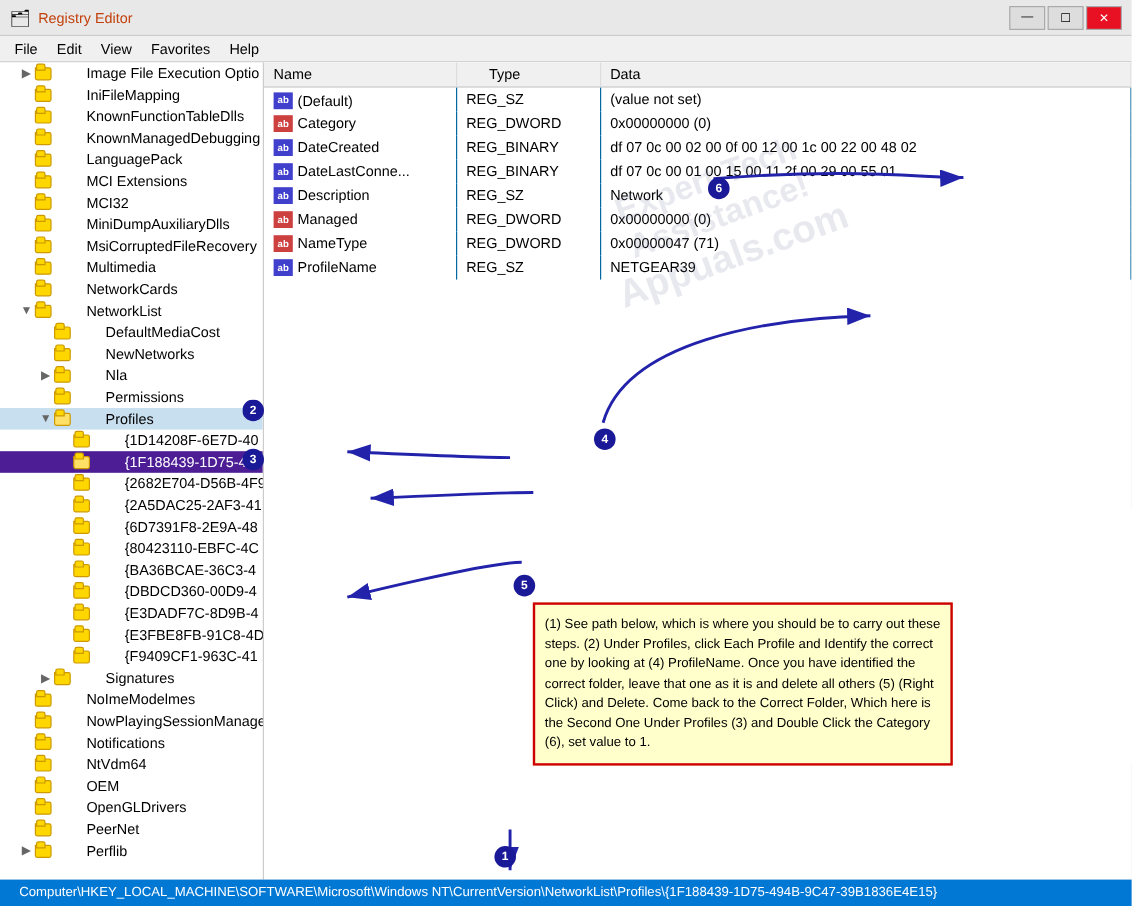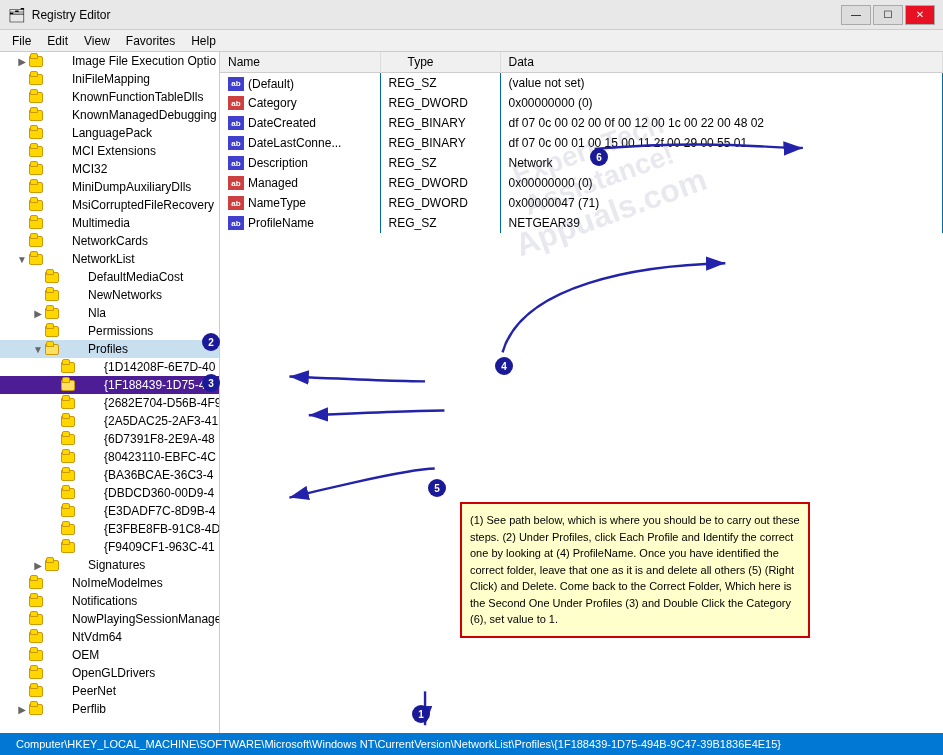--- a/index.html
+++ b/index.html
@@ -8,21 +8,21 @@
     
     .title-bar {
       height: 30px;
       background: #e8e8e8;
       display: flex;
       align-items: center;
       padding: 0 8px;
       border-bottom: 1px solid #ccc;
       gap: 6px;
     }
-    .title-bar-text { font-size: 12px; color: #000000; }
+    .title-bar-text { font-size: 12px; color: #c2410c; }
     .title-bar-controls { margin-left: auto; display: flex; gap: 2px; }
     .title-btn { width: 30px; height: 20px; background: #ddd; border: 1px solid #aaa; cursor: pointer; display: flex; align-items: center; justify-content: center; font-size: 10px; }
 
     
     .menu-bar {
       height: 22px;
       background: #f0f0f0;
       display: flex;
       align-items: center;
       padding: 0 4px;
@@ -463,28 +463,28 @@
       <span class="tree-icon">
           <div class="folder-icon"></div>
         </span>
       <span class="tree-label">NoImeModelmes</span>
     </div>
     <div class="tree-item indent-1">
       <span class="tree-toggle"></span>
       <span class="tree-icon">
           <div class="folder-icon"></div>
         </span>
+      <span class="tree-label">NowPlayingSessionManage</span>
+    </div>
+    <div class="tree-item indent-1">
+      <span class="tree-toggle"></span>
+      <span class="tree-icon">
+          <div class="folder-icon"></div>
+        </span>
       <span class="tree-label">Notifications</span>
-    </div>
-    <div class="tree-item indent-1">
-      <span class="tree-toggle"></span>
-      <span class="tree-icon">
-          <div class="folder-icon"></div>
-        </span>
-      <span class="tree-label">NowPlayingSessionManage</span>
     </div>
     <div class="tree-item indent-1">
       <span class="tree-toggle"></span>
       <span class="tree-icon">
           <div class="folder-icon"></div>
         </span>
       <span class="tree-label">NtVdm64</span>
     </div>
     <div class="tree-item indent-1">
       <span class="tree-toggle"></span>
@@ -596,21 +596,21 @@
     </svg>
 
     <div class="badge" style="top:96px; left:370px;">6</div>
 
     <div class="badge" style="top:305px; left:275px;">4</div>
 
     <div class="badge" style="top:427px; left:208px;">5</div>
 
     <div class="badge" style="top:653px; left:192px;">1</div>
 
-    <div class="annotation-box" style="top:450px; left:240px;">
+    <div class="annotation-box" style="top:450px; left:224px;">
       <span>(1) See path below, which is where you should be to carry out these steps. (2) Under Profiles, click Each Profile and Identify the correct one by looking at (4) ProfileName. Once you have identified the correct folder, leave that one as it is and delete all others (5) (Right Click) and Delete. Come back to the Correct Folder, Which here is the Second One Under Profiles (3) and Double Click the Category (6), set value to 1.</span>
     </div>
   </div>
 </div>
 
 <div class="badge" style="position:fixed; top:333px; left:202px;">2</div>
 <div class="badge" style="position:fixed; top:374px; left:202px;">3</div>
 
 <div class="status-bar">
   <span>Computer\HKEY_LOCAL_MACHINE\SOFTWARE\Microsoft\Windows NT\CurrentVersion\NetworkList\Profiles\{1F188439-1D75-494B-9C47-39B1836E4E15}</span>

